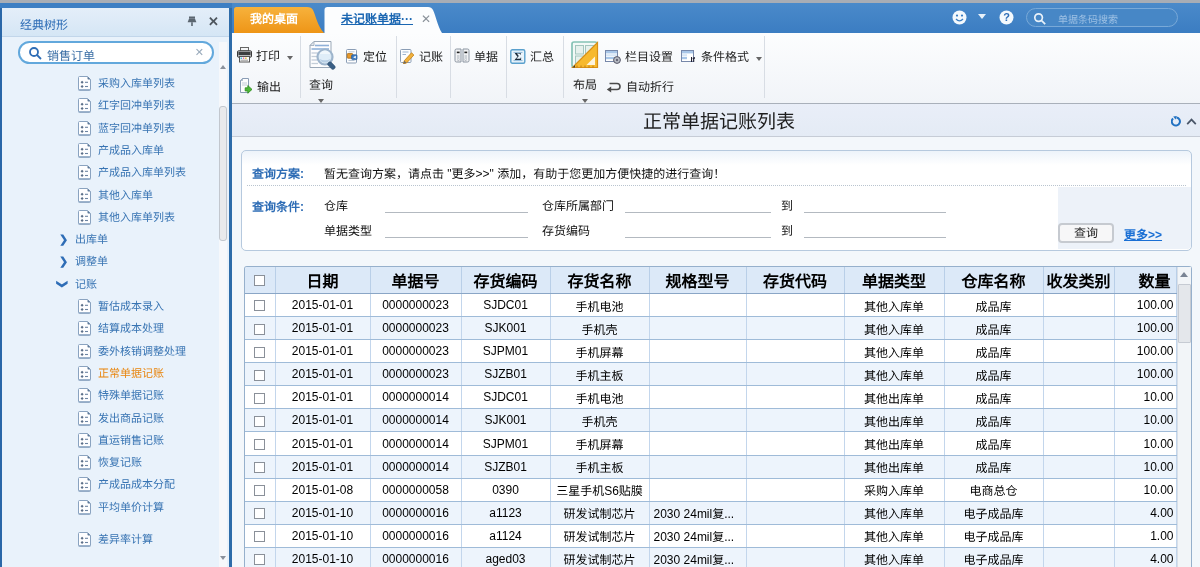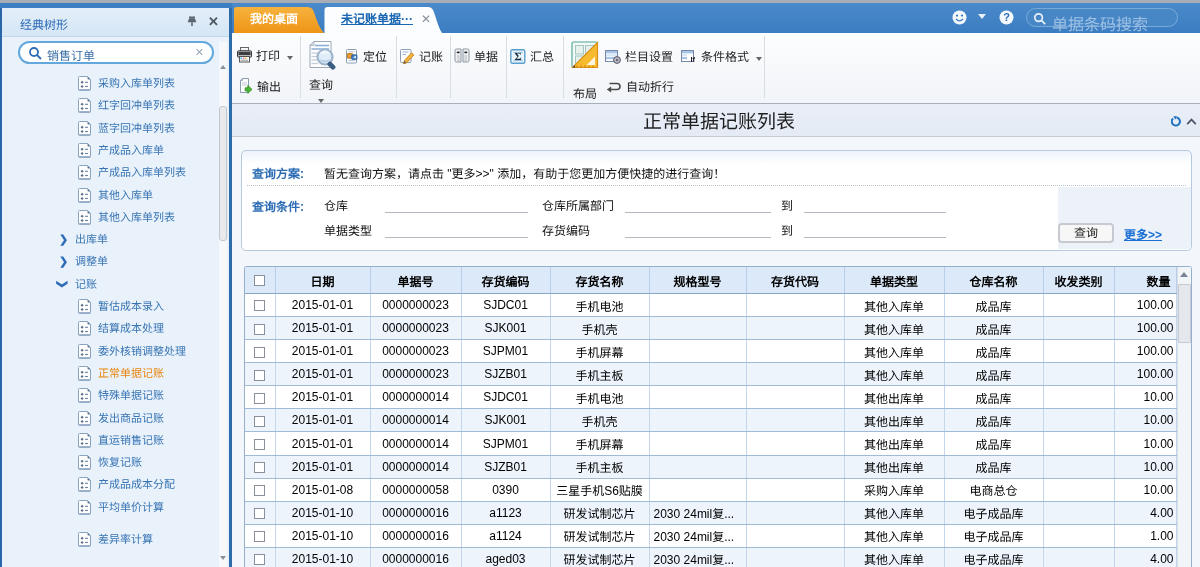--- a/index.html
+++ b/index.html
@@ -51,21 +51,21 @@
 .qlab { position:absolute; color:#2d6cb5; font-weight:bold; font-size:12px; }
 #qdots { left:247px; top:185px; width:939px; border-top:1px dotted #b9c4cf; }
 .fld { position:absolute; border-bottom:1px solid #b3b9c0; }
 .flab { position:absolute; color:#111; font-size:12px; }
 #qbtn { left:1058px; top:223px; width:56px; height:20px; background:#f7f7f8; border:2px solid #c6cad0; border-radius:4px; text-align:center; line-height:16px; color:#222; }
 #qmore { left:1124px; top:225px; color:#1a6fd4; font-weight:bold; text-decoration:underline; }
 
 
 #tframe { left:244px; top:266px; width:948px; height:302px; background:#fff; border:1px solid #96b0cc; border-bottom:none; border-radius:3px 3px 0 0; overflow:hidden; }
 #dtable { border-collapse:collapse; table-layout:fixed; width:931px; }
-#dtable th { background:#dce9f8; border-right:1px solid #b9cfe8; border-bottom:1px solid #8aa6c6; height:26.6px; font-weight:bold; font-family:"Liberation Sans",sans-serif; color:#000; font-size:12px; text-align:center; }
+#dtable th { background:#dce9f8; border-right:1px solid #b9cfe8; border-bottom:1px solid #8aa6c6; height:26.6px; font-weight:bold; font-family:"Liberation Sans",sans-serif; color:#000; font-size:16px; text-align:center; }
 #dtable td { border-right:1px solid #c3d6ec; border-bottom:1px solid #9fbbd8; height:23.07px; font-size:12px; color:#000; text-align:center; overflow:hidden; white-space:nowrap; }
 #dtable tr.alt td { background:#edf4fc; }
 #dtable td.num { text-align:right; padding-right:2px; }
 #dtable td.lft { text-align:left; padding-left:4px; }
 
 
 .cb { display:inline-block; width:11px; height:11px; border:1px solid #8a9099; background:#fff; vertical-align:middle; }
 
 #tscroll { left:1177px; top:267px; width:14px; height:300px; background:#f2f5f8; border-left:1px solid #d8dfe8; }
 #tsup { left:1180px; top:272px; width:0; height:0; border-left:4px solid transparent; border-right:4px solid transparent; border-bottom:5px solid #7a8494; }
@@ -89,21 +89,21 @@
 <div class="abs" style="left:978px; top:14px; width:0; height:0; border-left:4.5px solid transparent; border-right:4.5px solid transparent; border-top:5px solid #e8f1fa;"></div>
 <div class="abs" style="left:999px; top:10px;"><svg width="15" height="15" viewBox="0 0 15 15">
       <circle cx="7.5" cy="7.5" r="7" fill="#f4f9fd"></circle>
       <text x="7.5" y="11.4" text-anchor="middle" font-size="11" font-weight="bold" fill="#2e6db6" font-family="Liberation Sans,sans-serif">?</text>
     </svg></div>
 <div class="abs" style="left:1026px; top:8px; width:152px; height:19px; background:#4787c6; border:1px solid #79a9d8; border-radius:10px;">
   <svg style="position:absolute;left:6px;top:2.5px" width="14" height="14" viewBox="0 0 14 14">
       <circle cx="5.6" cy="5.6" r="3.8" fill="none" stroke="#e9f2fa" stroke-width="1.7"></circle>
       <line x1="8.6" y1="8.6" x2="12.2" y2="12.2" stroke="#e9f2fa" stroke-width="1.7"></line>
     </svg>
-  <span style="position:absolute; left:25px; top:2px; color:#9dc0e4; font-size:16px;">单据条码搜索</span>
+  <span style="position:absolute; left:31px; top:2px; color:#9dc0e4; font-size:10px;">单据条码搜索</span>
 </div>
 
 <div class="abs" id="sidebar"></div>
 <div class="abs" id="sb-head"></div>
 <div class="abs" id="sb-title">经典树形</div>
 <div class="abs" id="sb-pin"><svg width="12" height="11" viewBox="0 0 12 11">
       <rect x="3" y="0.5" width="6" height="2.2" fill="#5b6670"></rect>
       <path d="M3 2.7 L1.6 6.2 L10.4 6.2 L9 2.7 Z" fill="#5b6670"></path>
       <line x1="6" y1="6.2" x2="6" y2="10" stroke="#5b6670" stroke-width="1.6"></line>
     </svg></div>
@@ -458,21 +458,21 @@
       <path d="M1.5 26.5 L26.5 1.5 L26.5 26.5 Z" fill="#f7b92e" stroke="#d89018" stroke-width="1.2"></path>
       <path d="M15.5 24 L24 15.5 L24 24 Z" fill="#fdf4df"></path>
       <g stroke="#c07d10" stroke-width="1">
         <line x1="6" y1="24.5" x2="6" y2="26.5"></line>
         <line x1="10" y1="24.5" x2="10" y2="26.5"></line>
         <line x1="14" y1="24.5" x2="14" y2="26.5"></line>
         <line x1="18" y1="24.5" x2="18" y2="26.5"></line>
         <line x1="22" y1="24.5" x2="22" y2="26.5"></line>
       </g>
       <path d="M1.5 26.5 l2.5 -2.5 v2.5 z" fill="#3a3a3a"></path>
-    </svg><div style="margin-top:11px">布局</div><span class="darr" style="margin-top:2px"></span></div>
+    </svg><div style="margin-top:2px">布局</div><span class="darr" style="margin-top:2px"></span></div>
 <div class="tbtn" style="left:605px; top:46px;"><svg width="16" height="15" viewBox="0 0 16 15">
       <rect x="0.5" y="1.5" width="12" height="11" fill="#fff" stroke="#78a"></rect>
       <rect x="1" y="2" width="11" height="2.4" fill="#a8c6e8"></rect>
       <rect x="1" y="5.2" width="11" height="2.2" fill="#d8e6f6"></rect>
       <rect x="1" y="8" width="11" height="2.2" fill="#a8c6e8"></rect>
       <circle cx="12" cy="11" r="3.4" fill="#b9bec6" stroke="#556"></circle>
       <circle cx="12" cy="11" r="1.2" fill="#667"></circle>
     </svg>栏目设置</div>
 <div class="tbtn" style="left:681px; top:46px;"><svg width="16" height="15" viewBox="0 0 16 15">
       <rect x="0.5" y="1.5" width="12" height="11" fill="#fff" stroke="#78a"></rect>

